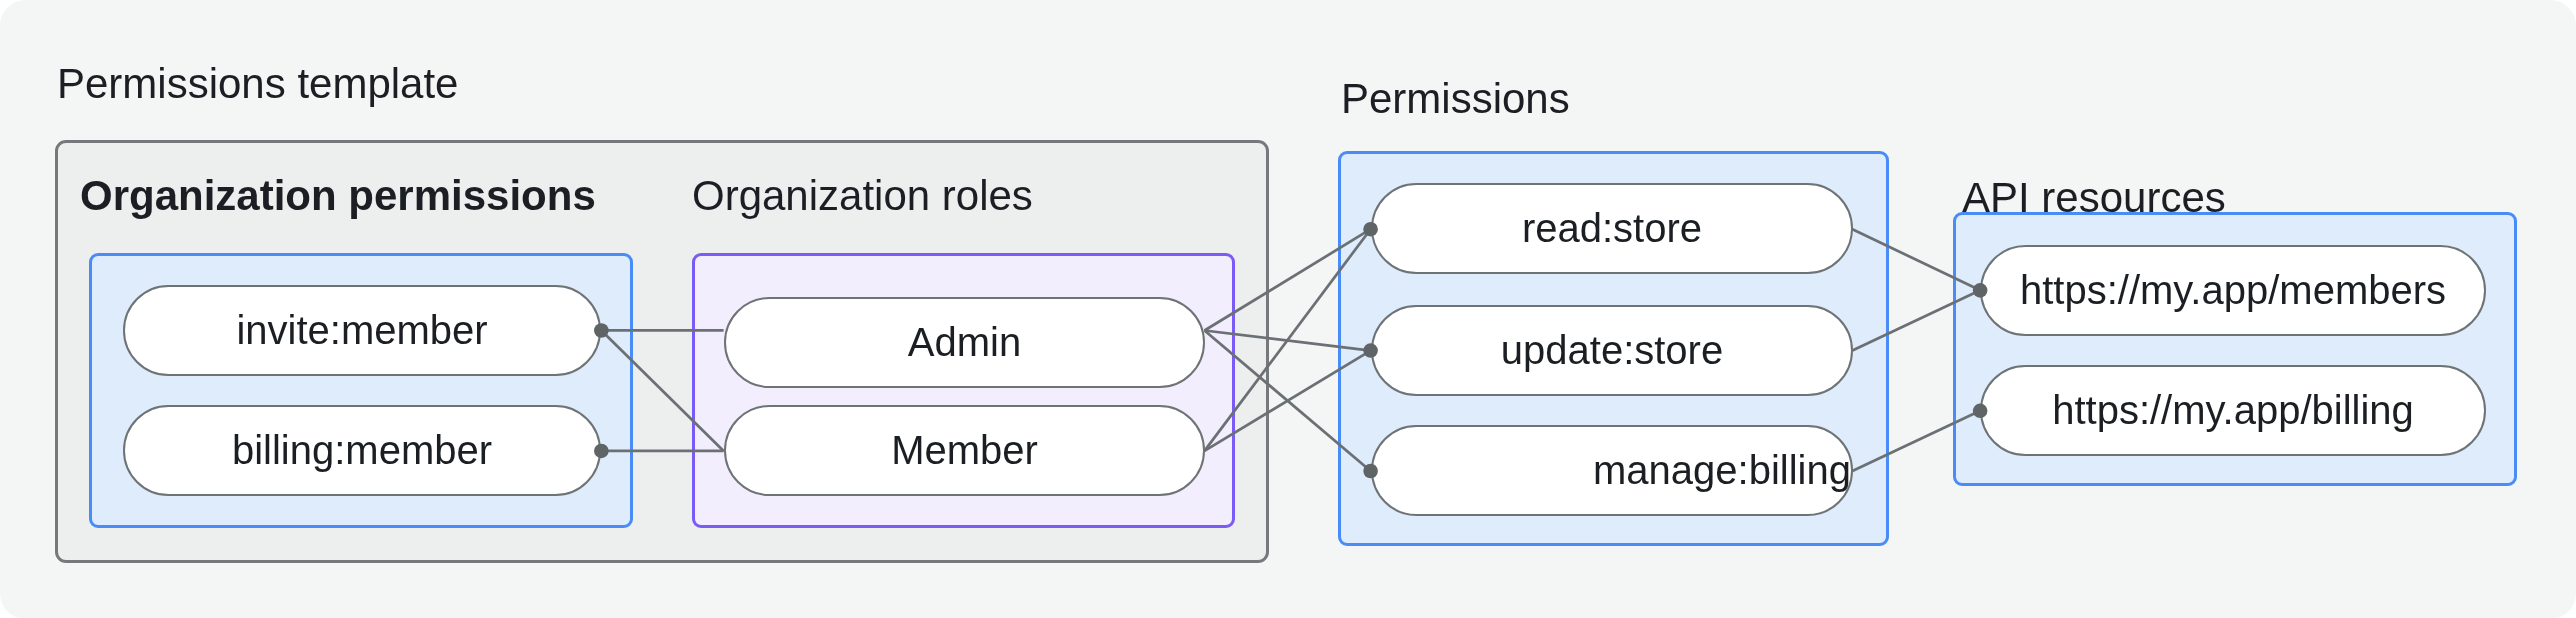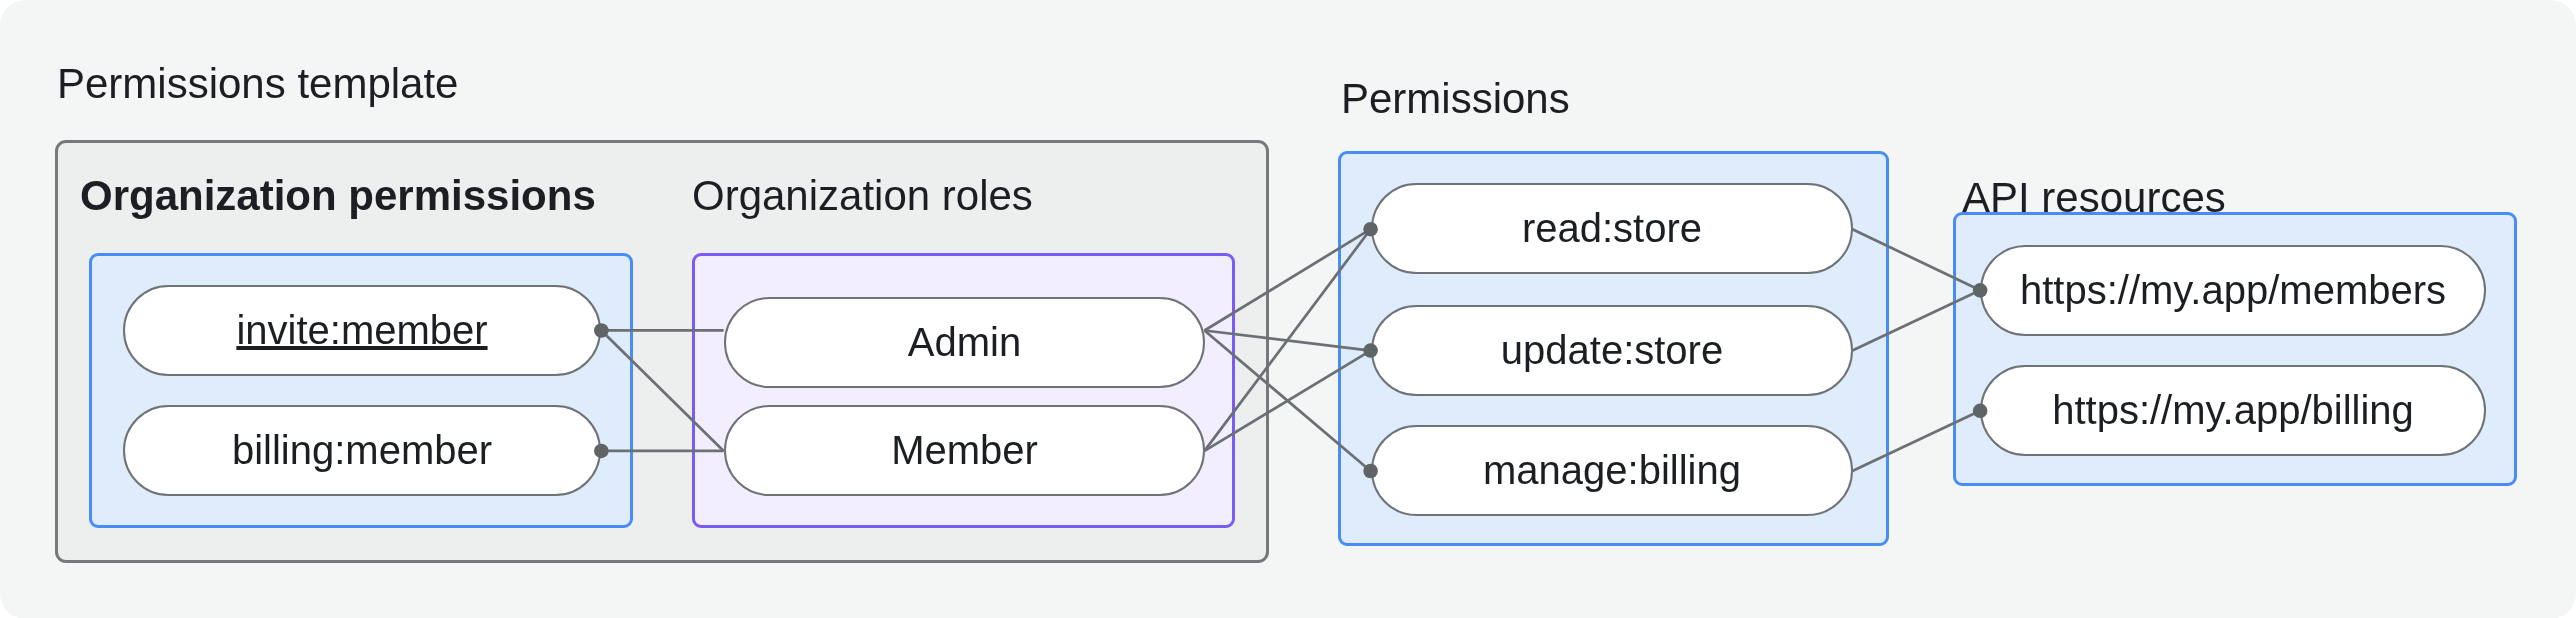--- a/index.html
+++ b/index.html
@@ -62,27 +62,27 @@
     background: var(--pill-fill, #ffffff);
     border: 2.3px solid var(--pill-border, #6e7376);
     border-radius: 46px;
     display: flex;
     align-items: center;
     justify-content: center;
     font-size: 40px;
     color: var(--text, #1b1f23);
     white-space: nowrap;
   }
-  .pill-invite  { left: 123px;  top: 285px; width: 478px; text-decoration: underline; }
+  .pill-invite  { left: 123px;  top: 285px; width: 478px; }
   .pill-delete  { left: 123px;  top: 405px; width: 478px; }
   .pill-admin   { left: 724px;  top: 285px; width: 481px; margin-top: 12px; }
   .pill-member  { left: 724px;  top: 405px; width: 481px; align-items: center; }
   .pill-read    { left: 1371px; top: 183px; width: 482px; }
   .pill-update  { left: 1371px; top: 305px; width: 482px; }
-  .pill-manage  { left: 1371px; top: 425px; width: 482px; }
+  .pill-manage  { left: 1371px; top: 425px; width: 482px; justify-content: flex-end; }
   .pill-members { left: 1980px; top: 245px; width: 506px; }
   .pill-billing { left: 1980px; top: 365px; width: 506px; }
 
   #edges-svg {
     position: absolute;
     left: 0; top: 0;
     width: 2576px;
     height: 619px;
     pointer-events: none;
   }

